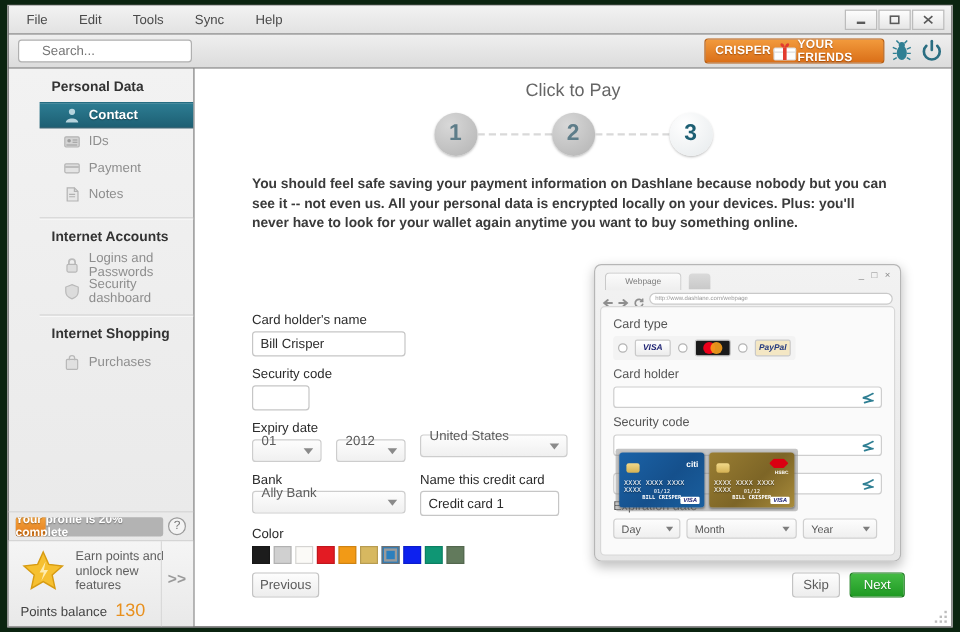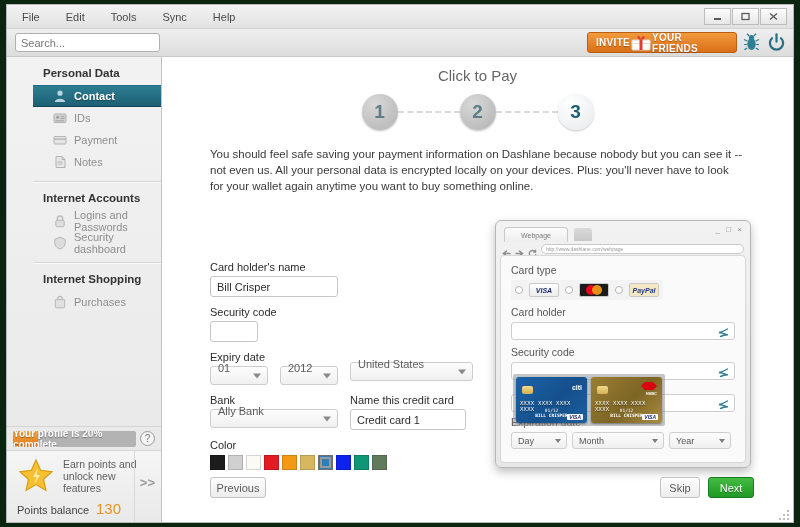--- a/index.html
+++ b/index.html
@@ -47,21 +47,21 @@
     position: relative;
     height: 28px;
     background: linear-gradient(#efefef, #dcdcdc);
     border-bottom: 1px solid #c8c8c8;
   }
   .search-input {
     position: absolute; left: 8px; top: 4px;
     width: 145px; height: 19px;
     border: 1px solid #b0b0b0; border-radius: 3px;
     background: #fff; font-size: 11px; color: #999;
-    padding: 0 5px; font-family: "Liberation Sans", sans-serif;
+    padding: 0 19px; font-family: "Liberation Sans", sans-serif;
     outline: none;
   }
   .invite-btn {
     position: absolute; right: 56px; top: 3px;
     height: 21px; width: 150px;
     border-radius: 3px;
     background: linear-gradient(#f29a3c, #da6f18);
     border: 1px solid #b85f13;
     display: flex; align-items: center; justify-content: space-between;
     padding: 0 8px;
@@ -182,21 +182,21 @@
   .step.current {
     background: radial-gradient(circle at 35% 28%, #ffffff, #e6eaec);
     color: #1d5f73;
   }
   .step-line {
     width: 62px; height: 0;
     border-top: 2px dashed #d9d9d9;
   }
   .intro {
     margin: 14px 48px 0 48px;
-    font-size: 11.5px; color: #3a3a3a; line-height: 16px;
+    font-size: 11.5px; color: #3a3a3a; line-height: 16px; font-weight: bold;
   }
 
   
   .form { position: absolute; left: 48px; top: 195px; width: 270px; }
   .country-select {
     position: absolute; left: 188px; top: 168px;
     width: 123px; height: 19px;
   }
   .field-label { font-size: 11px; color: #2b2b2b; margin: 9px 0 3px 0; }
   .txt {
@@ -418,21 +418,21 @@
         <svg width="11" height="9" viewBox="0 0 11 9">
             <path d="M2 1.5 L9 7.5 M9 1.5 L2 7.5" stroke="#5a5a5a" stroke-width="1.4" fill="none"></path>
           </svg>
       </div>
     </div>
   </div>
 
   <div class="searchbar">
     <input class="search-input" type="text" placeholder="Search..." style="">
     <div class="invite-btn">
-      <span>INVITE</span>
+      <span>CRISPER</span>
       <span class="gift">
         <svg width="22" height="16" viewBox="0 0 22 16">
           <rect x="2" y="6" width="18" height="9" rx="1" fill="#fdfdfd" stroke="#d8d8d8"></rect>
           <rect x="2" y="5" width="18" height="3.5" rx="1" fill="#ffffff" stroke="#dcdcdc"></rect>
           <rect x="9.5" y="5" width="3" height="10" fill="#e23b2e"></rect>
           <path d="M11 5 C8 5 6 1 8.5 1 C10 1 11 3.5 11 5 Z" fill="#e23b2e"></path>
           <path d="M11 5 C14 5 16 1 13.5 1 C12 1 11 3.5 11 5 Z" fill="#e23b2e"></path>
         </svg>
       </span>
       <span>YOUR FRIENDS</span>

